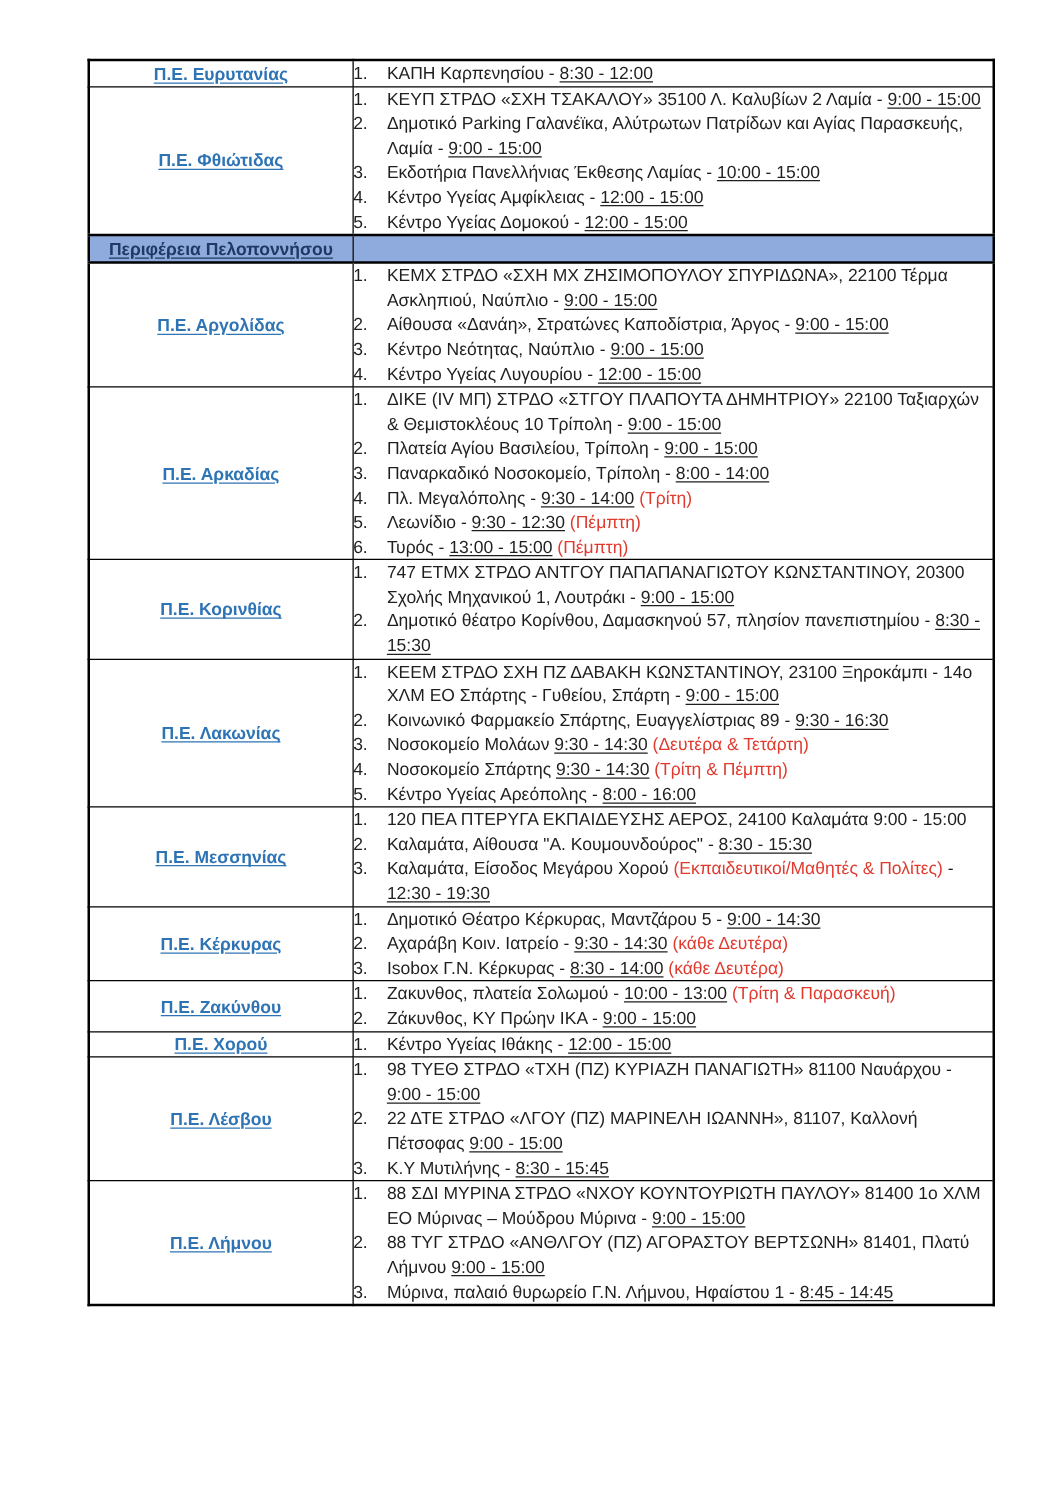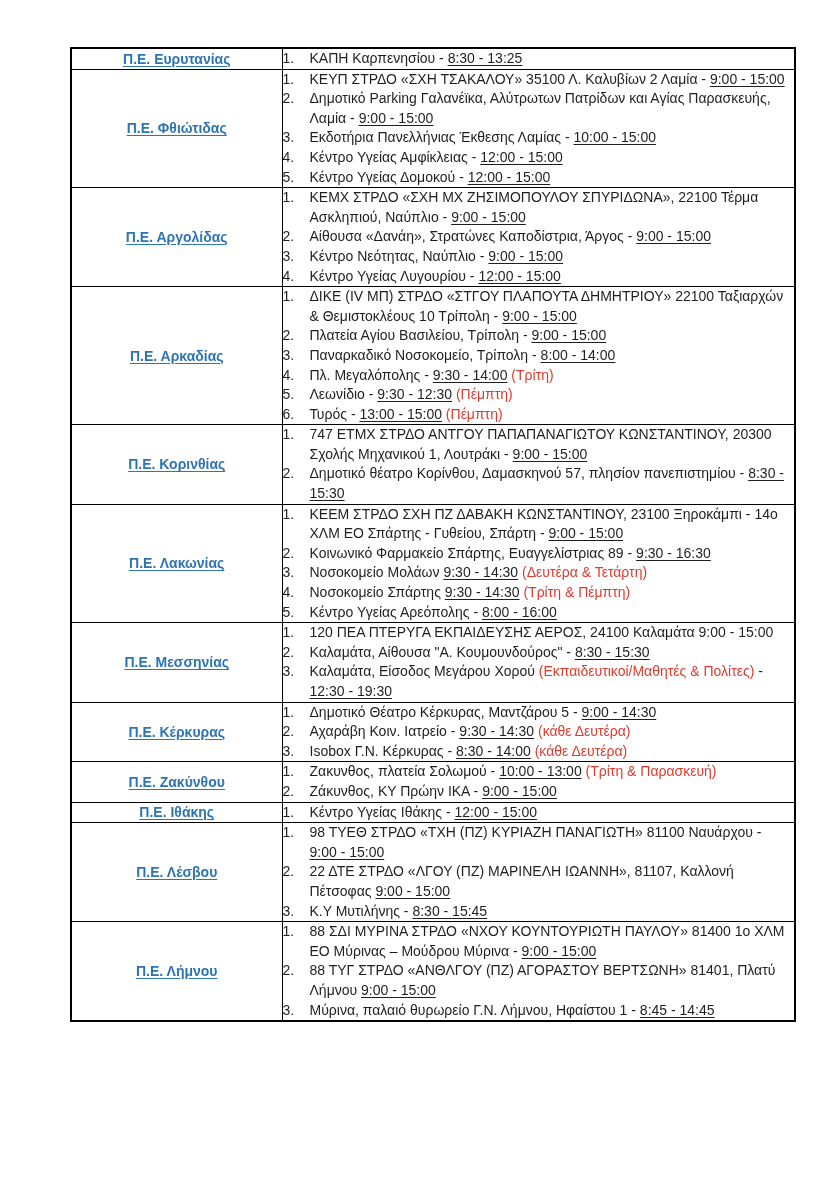--- a/index.html
+++ b/index.html
@@ -74,21 +74,21 @@
       <colgroup>
         <col class="c-label">
         <col class="c-items">
       </colgroup>
       <tbody>
           <tr class="pe-row">
             <td class="label-cell"><span class="label-text">Π.Ε. Ευρυτανίας</span></td>
             <td class="items-cell">
               <div class="item">
                 <span class="num">1.</span>
-                <div class="txt"><span class="seg-n">ΚΑΠΗ Καρπενησίου - </span><span class="seg-u">8:30 - 13:25</span></div>
+                <div class="txt"><span class="seg-n">ΚΑΠΗ Καρπενησίου - </span><span class="seg-u">8:30 - 12:00</span></div>
               </div>
             </td>
           </tr>
           <tr class="pe-row">
             <td class="label-cell"><span class="label-text">Π.Ε. Φθιώτιδας</span></td>
             <td class="items-cell">
               <div class="item">
                 <span class="num">1.</span>
                 <div class="txt"><span class="seg-n">ΚΕΥΠ ΣΤΡΔΟ «ΣΧΗ ΤΣΑΚΑΛΟΥ» 35100 Λ. Καλυβίων 2 Λαμία - </span><span class="seg-u">9:00 - 15:00</span></div>
               </div>
@@ -103,20 +103,24 @@
               <div class="item">
                 <span class="num">4.</span>
                 <div class="txt"><span class="seg-n">Κέντρο Υγείας Αμφίκλειας - </span><span class="seg-u">12:00 - 15:00</span></div>
               </div>
               <div class="item">
                 <span class="num">5.</span>
                 <div class="txt"><span class="seg-n">Κέντρο Υγείας Δομοκού - </span><span class="seg-u">12:00 - 15:00</span></div>
               </div>
             </td>
           </tr>
+          <tr class="section-row">
+            <td class="section-label"><span class="label-text">Περιφέρεια Πελοποννήσου</span></td>
+            <td class="section-empty"></td>
+          </tr>
           <tr class="pe-row">
             <td class="label-cell"><span class="label-text">Π.Ε. Αργολίδας</span></td>
             <td class="items-cell">
               <div class="item">
                 <span class="num">1.</span>
                 <div class="txt"><span class="seg-n">ΚΕΜΧ ΣΤΡΔΟ «ΣΧΗ ΜΧ ΖΗΣΙΜΟΠΟΥΛΟΥ ΣΠΥΡΙΔΩΝΑ», 22100 Τέρμα Ασκληπιού, Ναύπλιο - </span><span class="seg-u">9:00 - 15:00</span></div>
               </div>
               <div class="item">
                 <span class="num">2.</span>
                 <div class="txt"><span class="seg-n">Αίθουσα «Δανάη», Στρατώνες Καποδίστρια, Άργος - </span><span class="seg-u">9:00 - 15:00</span></div>
@@ -239,21 +243,21 @@
                 <span class="num">1.</span>
                 <div class="txt"><span class="seg-n">Ζακυνθος, πλατεία Σολωμού - </span><span class="seg-u">10:00 - 13:00</span><span class="seg-r"> (Τρίτη &amp; Παρασκευή)</span></div>
               </div>
               <div class="item">
                 <span class="num">2.</span>
                 <div class="txt"><span class="seg-n">Ζάκυνθος, ΚΥ Πρώην ΙΚΑ - </span><span class="seg-u">9:00 - 15:00</span></div>
               </div>
             </td>
           </tr>
           <tr class="pe-row">
-            <td class="label-cell"><span class="label-text">Π.Ε. Ιθάκης</span></td>
+            <td class="label-cell"><span class="label-text">Π.Ε. Χορού</span></td>
             <td class="items-cell">
               <div class="item">
                 <span class="num">1.</span>
                 <div class="txt"><span class="seg-n">Κέντρο Υγείας Ιθάκης - </span><span class="seg-u">12:00 - 15:00</span></div>
               </div>
             </td>
           </tr>
           <tr class="pe-row">
             <td class="label-cell"><span class="label-text">Π.Ε. Λέσβου</span></td>
             <td class="items-cell">

